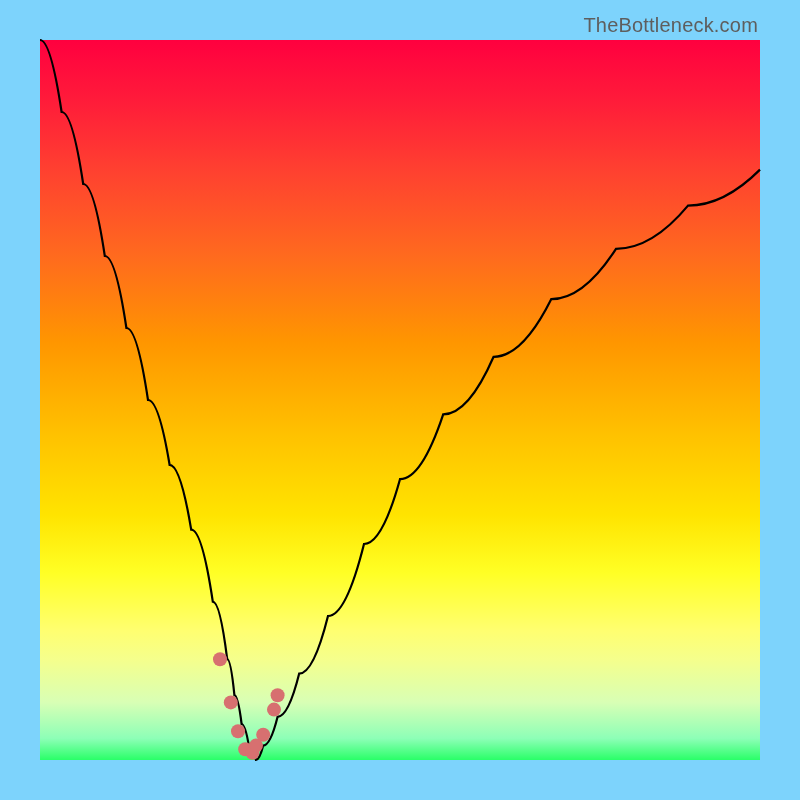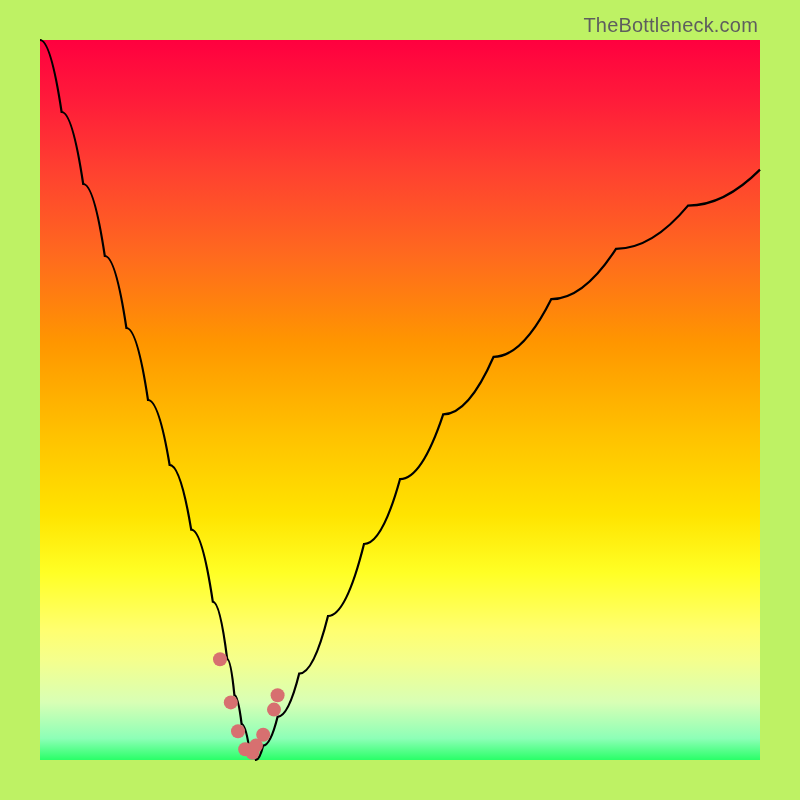--- a/index.html
+++ b/index.html
@@ -1,16 +1,16 @@
 <!DOCTYPE html>
 <html><head>
 <meta charset="utf-8">
 <style>
 html,body{margin:0;padding:0;width:800px;height:800px;overflow:hidden;background:#000;font-family:Arial,Helvetica,sans-serif}
-.wrap{position:relative;width:800px;height:800px;background:#bef264}
+.wrap{position:relative;width:800px;height:800px;background:#7dd3fc}
 .plot{position:absolute;left:40px;top:40px;width:720px;height:720px;
   background:linear-gradient(to bottom,
     #ff003f 0%,
     #ff1a3a 8%,
     #ff4030 18%,
     #ff6a1e 30%,
     #ff9600 42%,
     #ffc200 55%,
     #ffe400 66%,
     #ffff25 74%,

